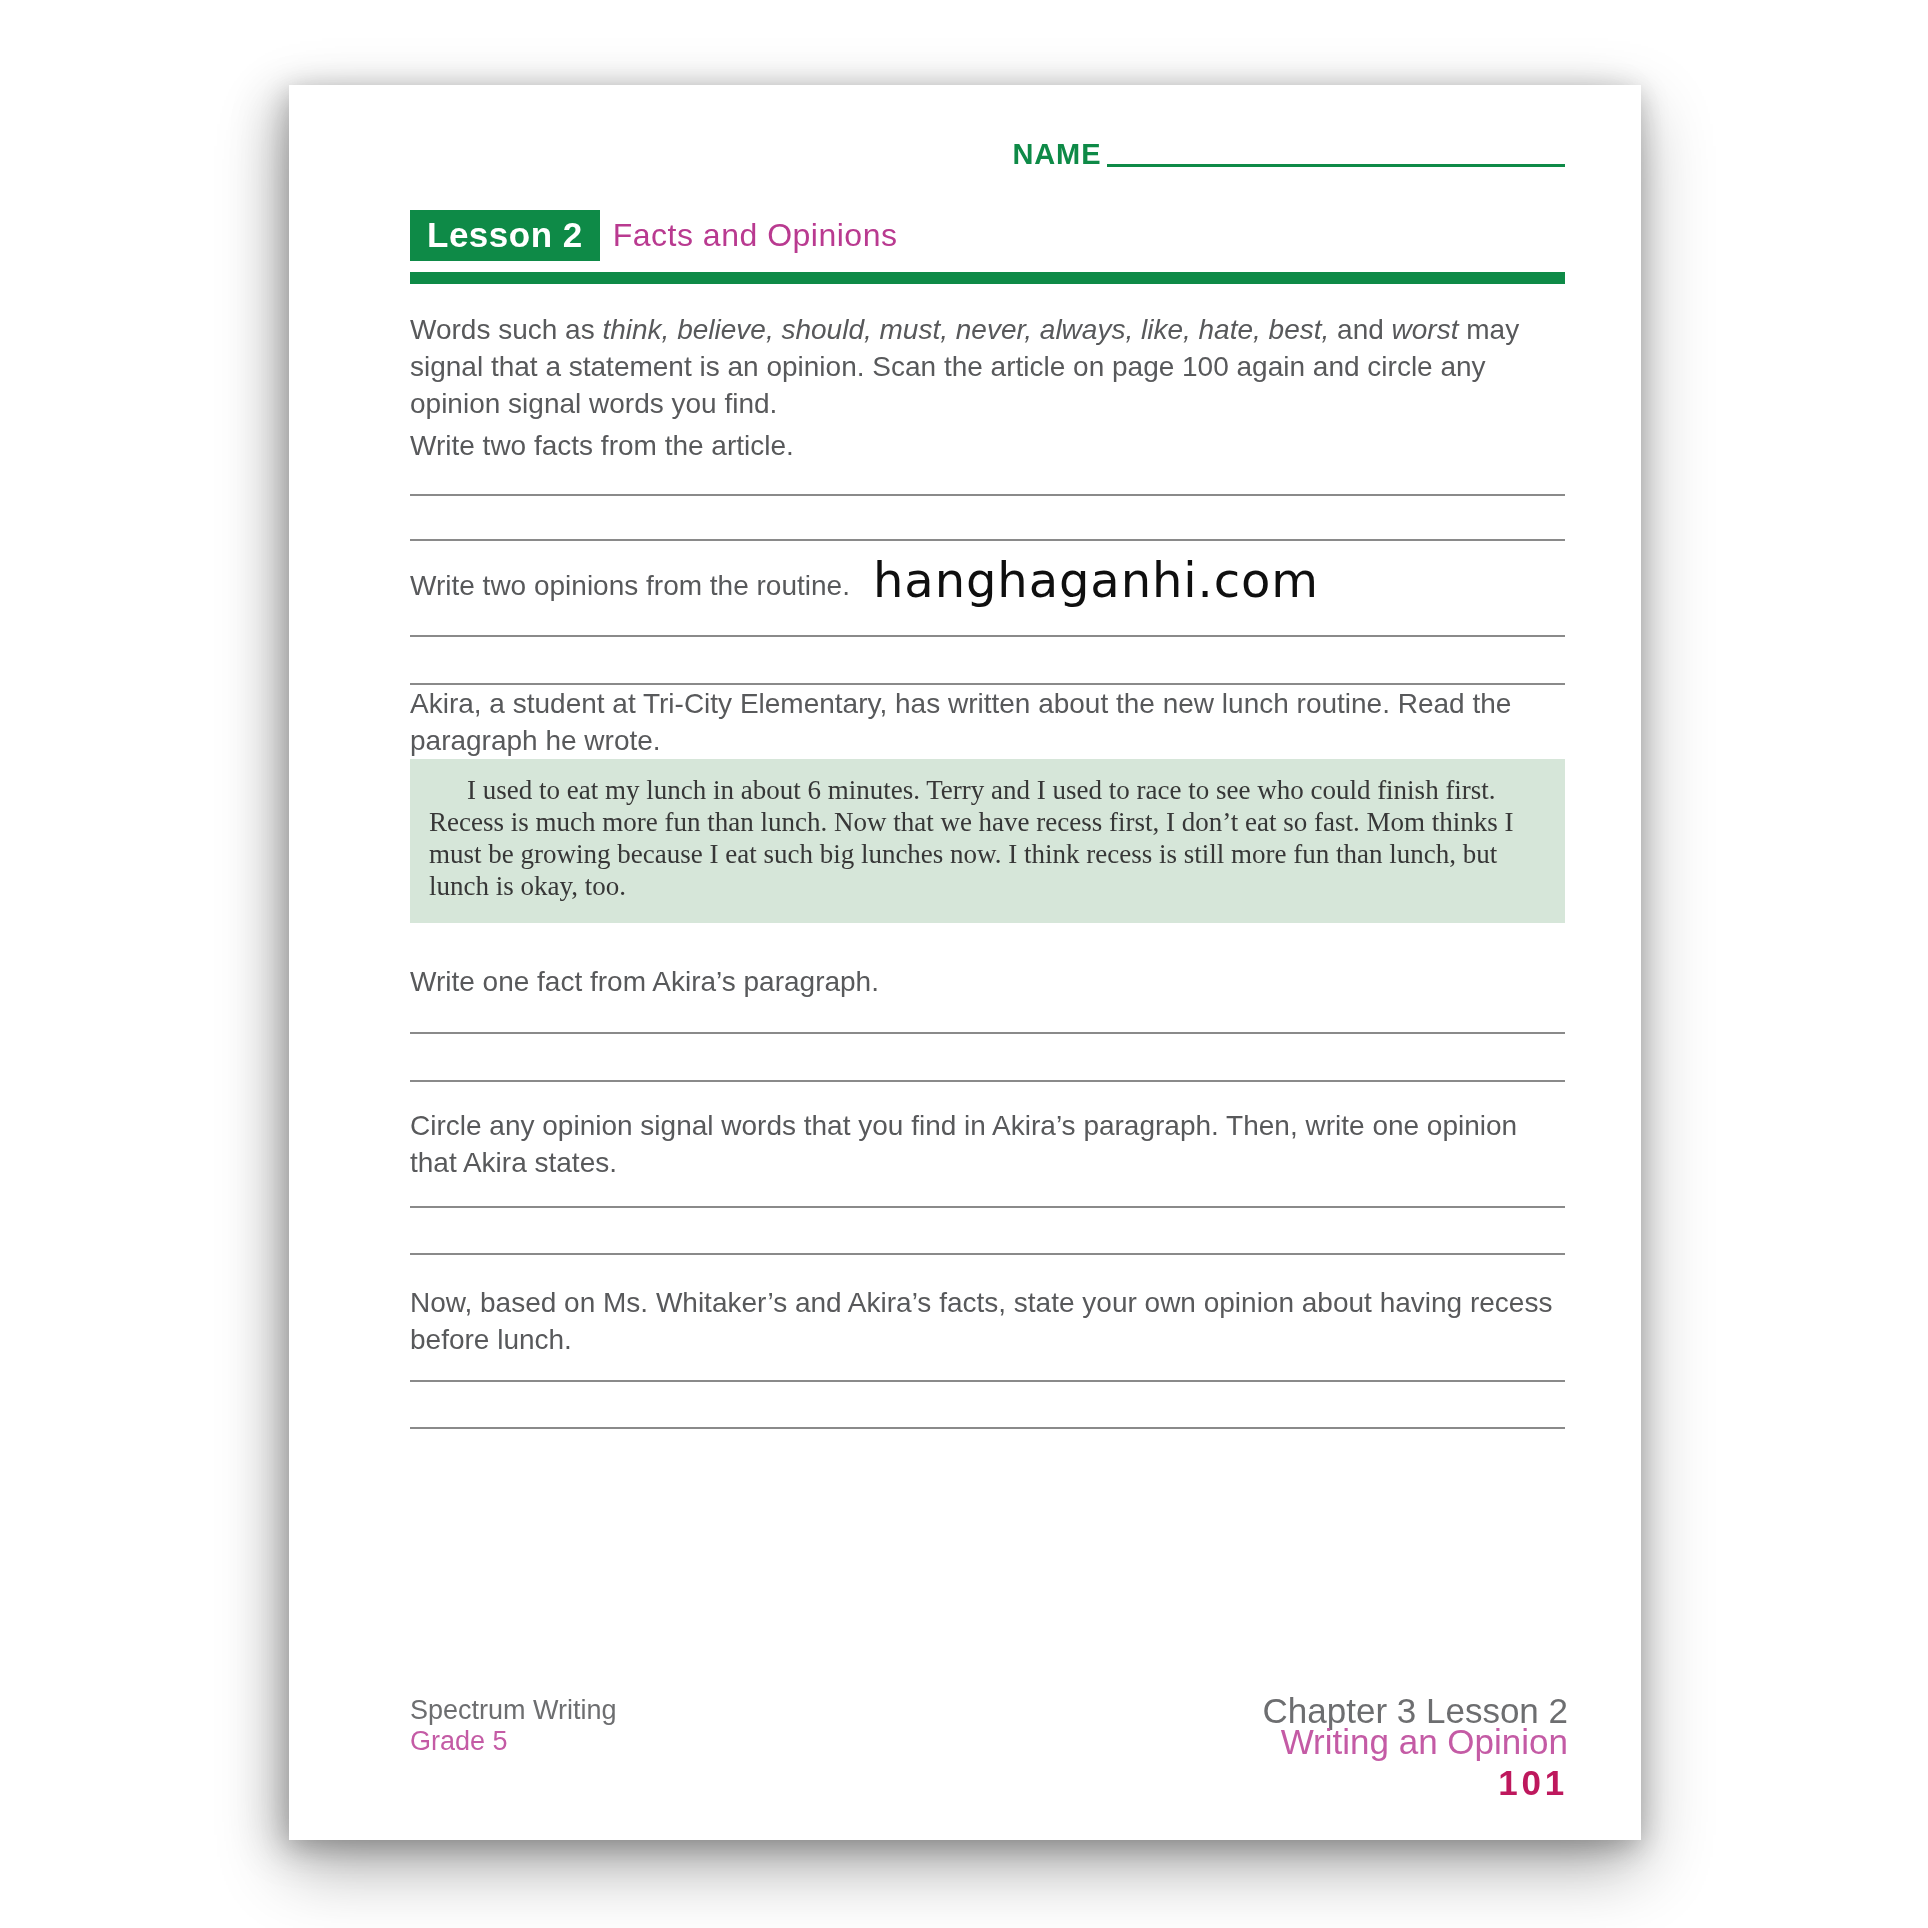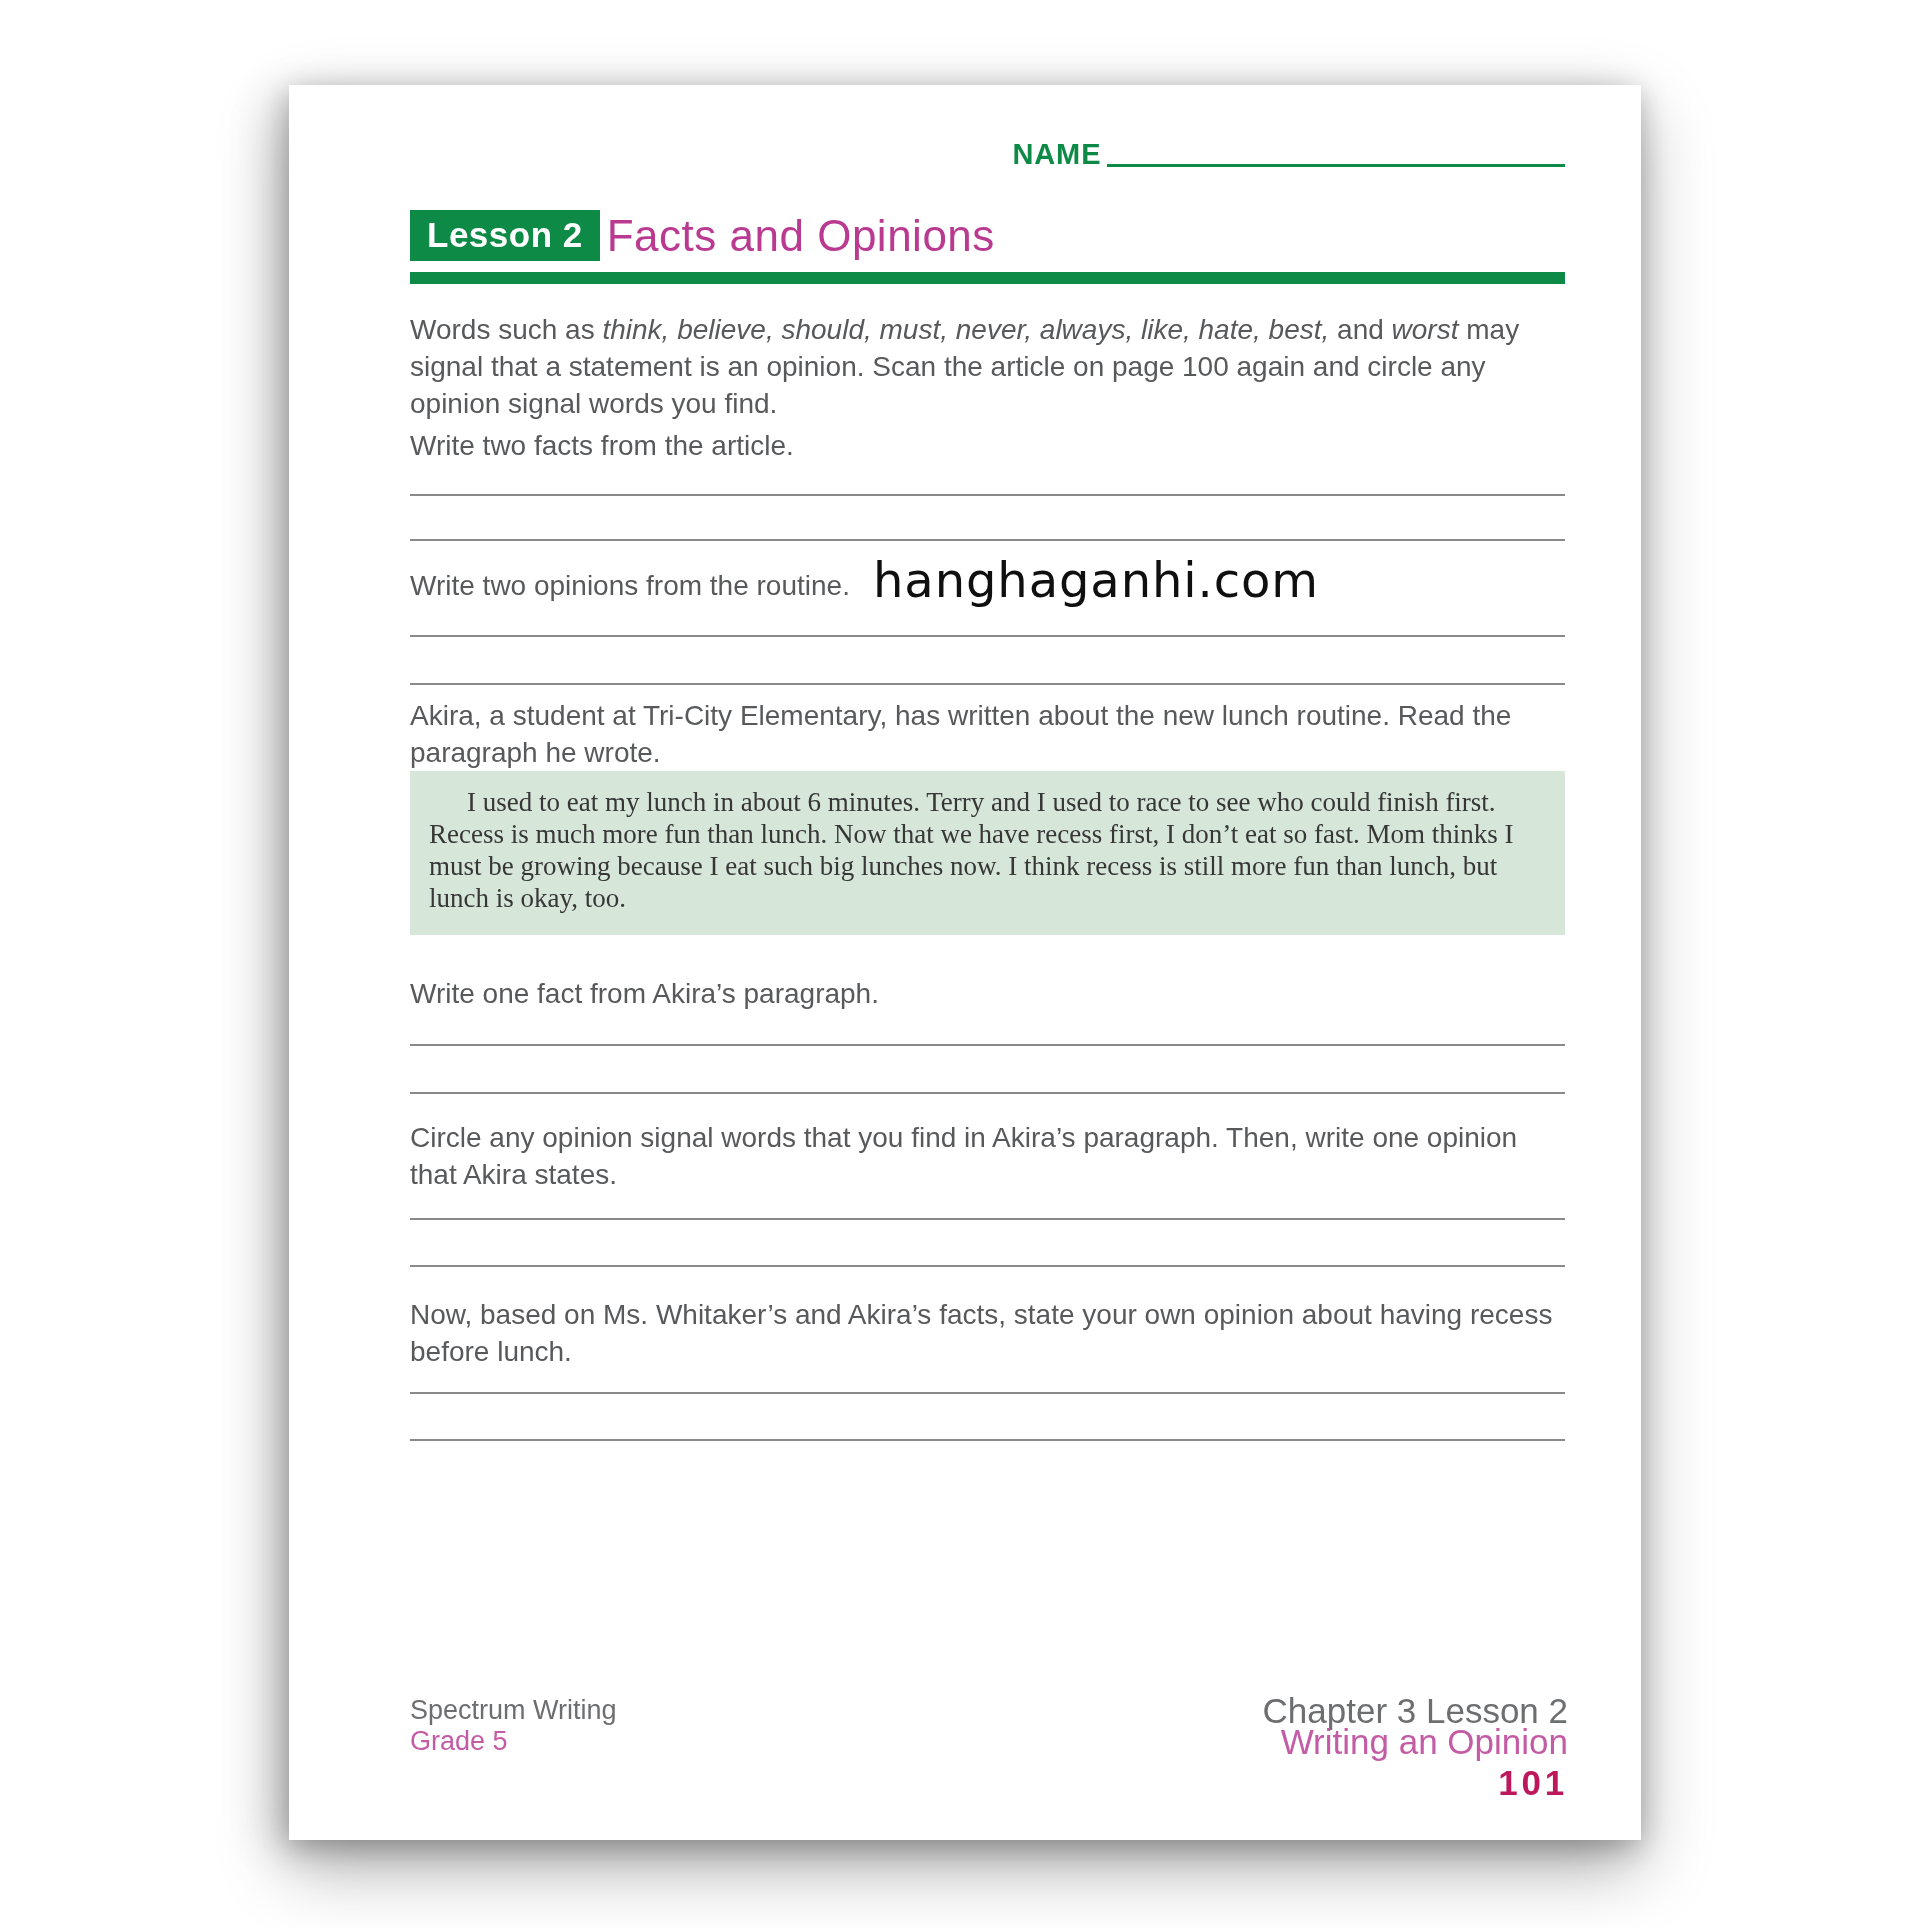--- a/index.html
+++ b/index.html
@@ -21,29 +21,29 @@
   }
   .content{position:absolute;left:121px;top:0;width:1155px;}
   
   .name-row{margin-top:53px;display:flex;justify-content:flex-end;align-items:flex-end;}
   .name-label{color:var(--green);font-weight:bold;font-size:29px;letter-spacing:0.9px;}
   .name-line{width:458px;border-bottom:3.8px solid var(--green);margin-bottom:3.8px;margin-left:5.6px;}
   
   .header-row{margin-top:39px;display:flex;align-items:center;}
   .lesson-badge{background:var(--green);color:#ffffff;font-weight:bold;font-size:35px;
     padding:4.7px 17px 6.6px 17px;letter-spacing:0.5px;}
-  .lesson-title{color:var(--magenta);font-size:44px;margin-left:7px;letter-spacing:0.5px;}
+  .lesson-title{color:var(--magenta);font-size:32px;margin-left:13px;letter-spacing:0.5px;}
   .rule{margin-top:10.4px;height:12.2px;background:var(--green);}
   
   .body-text{color:var(--body-gray);font-size:28px;line-height:37px;}
   .intro{margin-top:27px;}
   .intro .it{font-style:italic;}
   .p-facts{margin-top:5.6px;}
   .p-opinions{margin-top:25.4px;}
-  .p-akira{margin-top:12px;}
+  .p-akira{margin-top:0;}
   .p-onefact{margin-top:40px;}
   .p-circle{margin-top:25.4px;}
   .p-own{margin-top:29px;}
   
   .wl{border-bottom:2.8px solid var(--line-gray);height:0;}
   .wl.a{margin-top:30px;}
   .wl.b{margin-top:43px;}
   .wl.c{margin-top:31px;}
   .wl.d{margin-top:46px;}
   .wl.e{margin-top:32px;}

